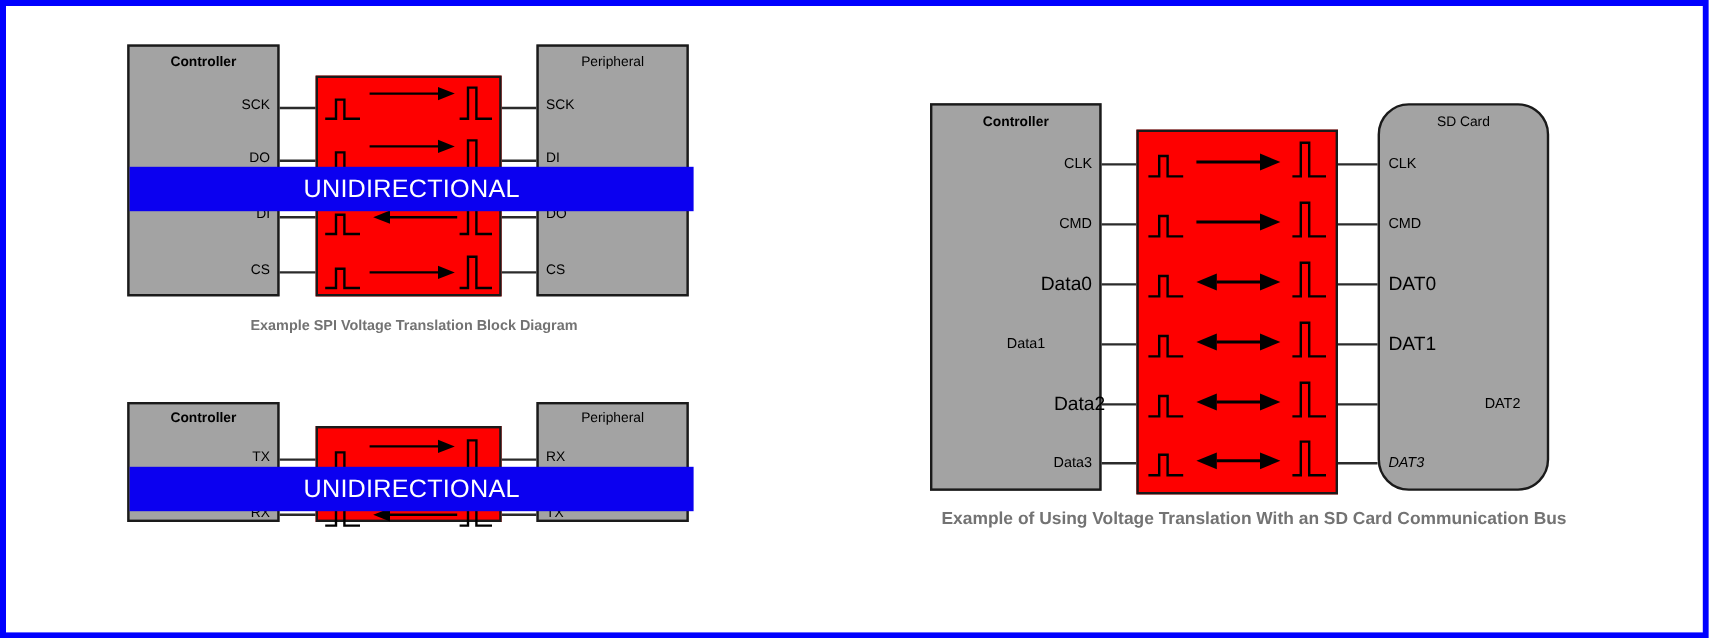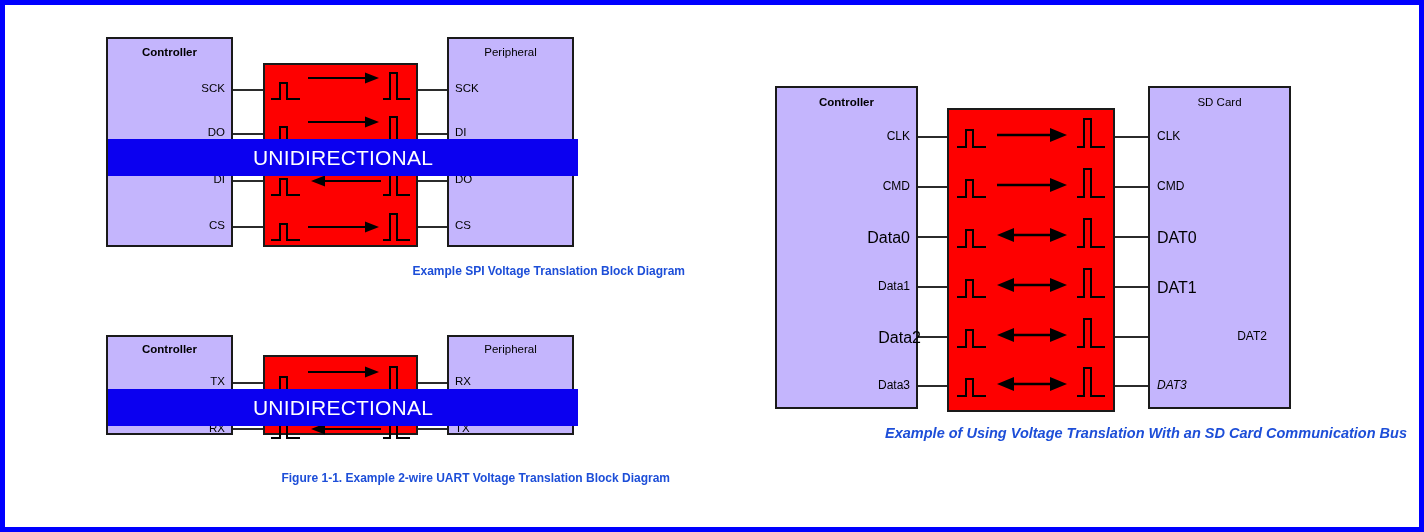--- a/index.html
+++ b/index.html
@@ -16,21 +16,21 @@
     background:#ffffff;
   }
   .canvas{position:absolute;inset:0;}
 
   
   .abs{position:absolute;}
 
   
   .dev{
     position:absolute;
-    background:#c4b5fd;
+    background:#a3a3a3;
     border:2px solid #1a1a1a;
     box-sizing:border-box;
   }
   .dev-title{
     position:absolute;
     left:0;right:0;
     text-align:center;
     color:#000;
     white-space:nowrap;
   }
@@ -63,22 +63,22 @@
     align-items:center;
     justify-content:center;
     letter-spacing:.2px;
     white-space:nowrap;
   }
 
   
   .caption{
     position:absolute;
     font-weight:bold;
-    color:#1d4ed8;
-    text-align:right;
+    color:#737373;
+    text-align:center;
     white-space:nowrap;
   }
 
   
   .svglayer{position:absolute;left:0;top:0;overflow:visible;}
 </style>
 </head>
 <body>
 
 <div class="page">
@@ -188,30 +188,29 @@
       <div class="pin-label right" style="left:120px;top:51px;width:100px;font-size:11.5px;">TX</div>
       <div class="pin-label right" style="left:120px;top:98px;width:100px;font-size:11.5px;">RX</div>
 
       <div class="pin-label left" style="left:450px;top:51px;width:100px;font-size:11.5px;">RX</div>
       <div class="pin-label left" style="left:450px;top:98px;width:100px;font-size:11.5px;">TX</div>
 
       <div class="band" style="left:103px;top:64px;width:470px;height:37px;font-size:21px;">
         <span>UNIDIRECTIONAL</span>
       </div>
 
-      <div class="caption" style="left:0;top:146px;width:665px;font-size:12px;">Figure 1-1. Example 2-wire UART Voltage Translation Block Diagram</div>
     </div>
 
     <div class="abs" style="left:700px;top:0;width:724px;height:532px;">
 
       <div class="dev" style="left:70px;top:81px;width:143px;height:323px;">
         <div class="dev-title bold" style="top:8px;font-size:11.5px;">Controller</div>
       </div>
 
-      <div class="dev" style="left:443px;top:81px;width:143px;height:323px;">
+      <div class="dev" style="left:443px;top:81px;width:143px;height:323px;border-radius:26px;">
         <div class="dev-title" style="top:8px;font-size:11.5px;">SD Card</div>
       </div>
 
       <div class="xlat" style="left:242px;top:103px;width:168px;height:304px;"></div>
 
       <svg class="svglayer" width="724" height="532">
 
         <g>
           <line x1="213" y1="132" x2="242" y2="132" stroke="#2b2b2b" stroke-width="2"></line>
           <line x1="410" y1="132" x2="443" y2="132" stroke="#2b2b2b" stroke-width="2"></line>
@@ -267,28 +266,28 @@
           <path d="M372 391 L379 391 L379 363 L386 363 L386 391 L400 391" fill="none" stroke="#000" stroke-width="2"></path>
           <line x1="309" y1="379" x2="345" y2="379" stroke="#000" stroke-width="2.5"></line>
           <polygon points="345,372 362,379 345,386" fill="#000"></polygon>
           <polygon points="309,372 292,379 309,386" fill="#000"></polygon>
         </g>
       </svg>
 
       <div class="pin-label right" style="left:95px;top:125px;width:110px;font-size:12px;">CLK</div>
       <div class="pin-label right" style="left:95px;top:175px;width:110px;font-size:12px;">CMD</div>
       <div class="pin-label right" style="left:95px;top:225px;width:110px;font-size:16px;">Data0</div>
-      <div class="pin-label right" style="left:95px;top:275px;width:110px;font-size:12px;">Data1</div>
+      <div class="pin-label right" style="left:95px;top:275px;width:110px;font-size:12px;text-align:center;">Data1</div>
       <div class="pin-label right" style="left:106px;top:325px;width:110px;font-size:16px;">Data2</div>
       <div class="pin-label right" style="left:95px;top:374px;width:110px;font-size:12px;">Data3</div>
 
       <div class="pin-label left" style="left:452px;top:125px;width:110px;font-size:12px;">CLK</div>
       <div class="pin-label left" style="left:452px;top:175px;width:110px;font-size:12px;">CMD</div>
       <div class="pin-label left" style="left:452px;top:225px;width:110px;font-size:16px;">DAT0</div>
       <div class="pin-label left" style="left:452px;top:275px;width:110px;font-size:16px;">DAT1</div>
       <div class="pin-label left" style="left:452px;top:325px;width:110px;font-size:12px;text-align:right;">DAT2</div>
       <div class="pin-label left" style="left:452px;top:374px;width:110px;font-size:12px;font-style:italic;">DAT3</div>
 
-      <div class="caption" style="left:-22px;top:420px;width:724px;font-size:14.5px;font-style:italic;">Example of Using Voltage Translation With an SD Card Communication Bus</div>
+      <div class="caption" style="left:-22px;top:420px;width:724px;font-size:14.5px;">Example of Using Voltage Translation With an SD Card Communication Bus</div>
     </div>
 
   </div>
 </div>
 
 </body></html>

